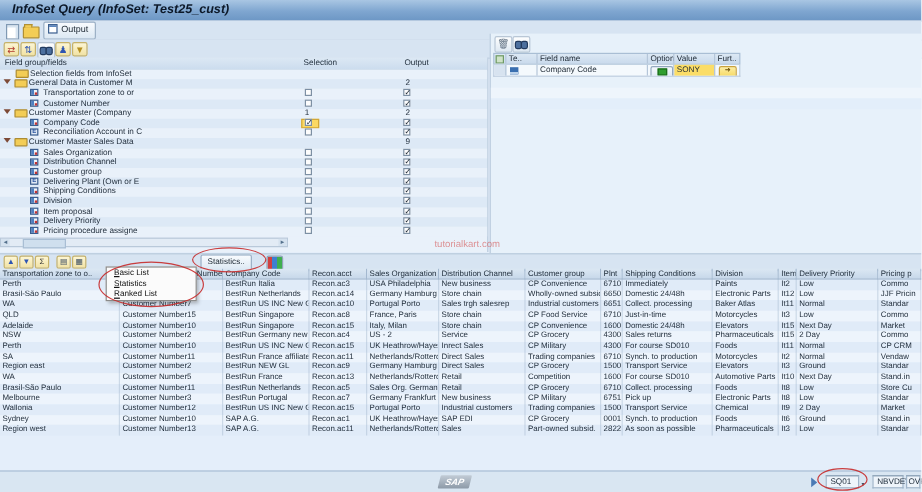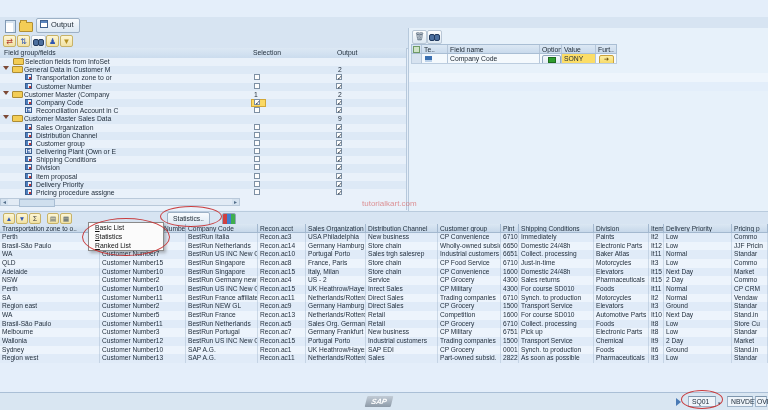--- a/index.html
+++ b/index.html
@@ -135,20 +135,23 @@
   .sb-sq{left:688px;width:28px;}
   .sb-dd{position:absolute;left:718px;top:7px;font-size:5px;color:#44false;color:#456;}
   .sb-sys{left:727px;width:26px;}
   .sb-ovr{left:755px;width:12px;padding:0 1px;}
 </style>
 </head>
 <body>
 
 <div id="screen">
 
+  <div class="titlebar">
+    <div class="title">InfoSet Query (InfoSet: Test25_cust)</div>
+  </div>
 
   <div class="toolbar1">
     <span class="newdoc"></span>
     <span class="folder"></span>
     <span class="outbtn"><span class="gicon"></span><span>Output</span></span>
   </div>
 
   <div class="toolbar2">
     <span class="tb-icon tb-yellow" style="left:3px;color:#b23a2e;">⇄</span>
     <span class="tb-icon tb-yellow" style="left:17px;color:#2e55b2;">⇅</span>

